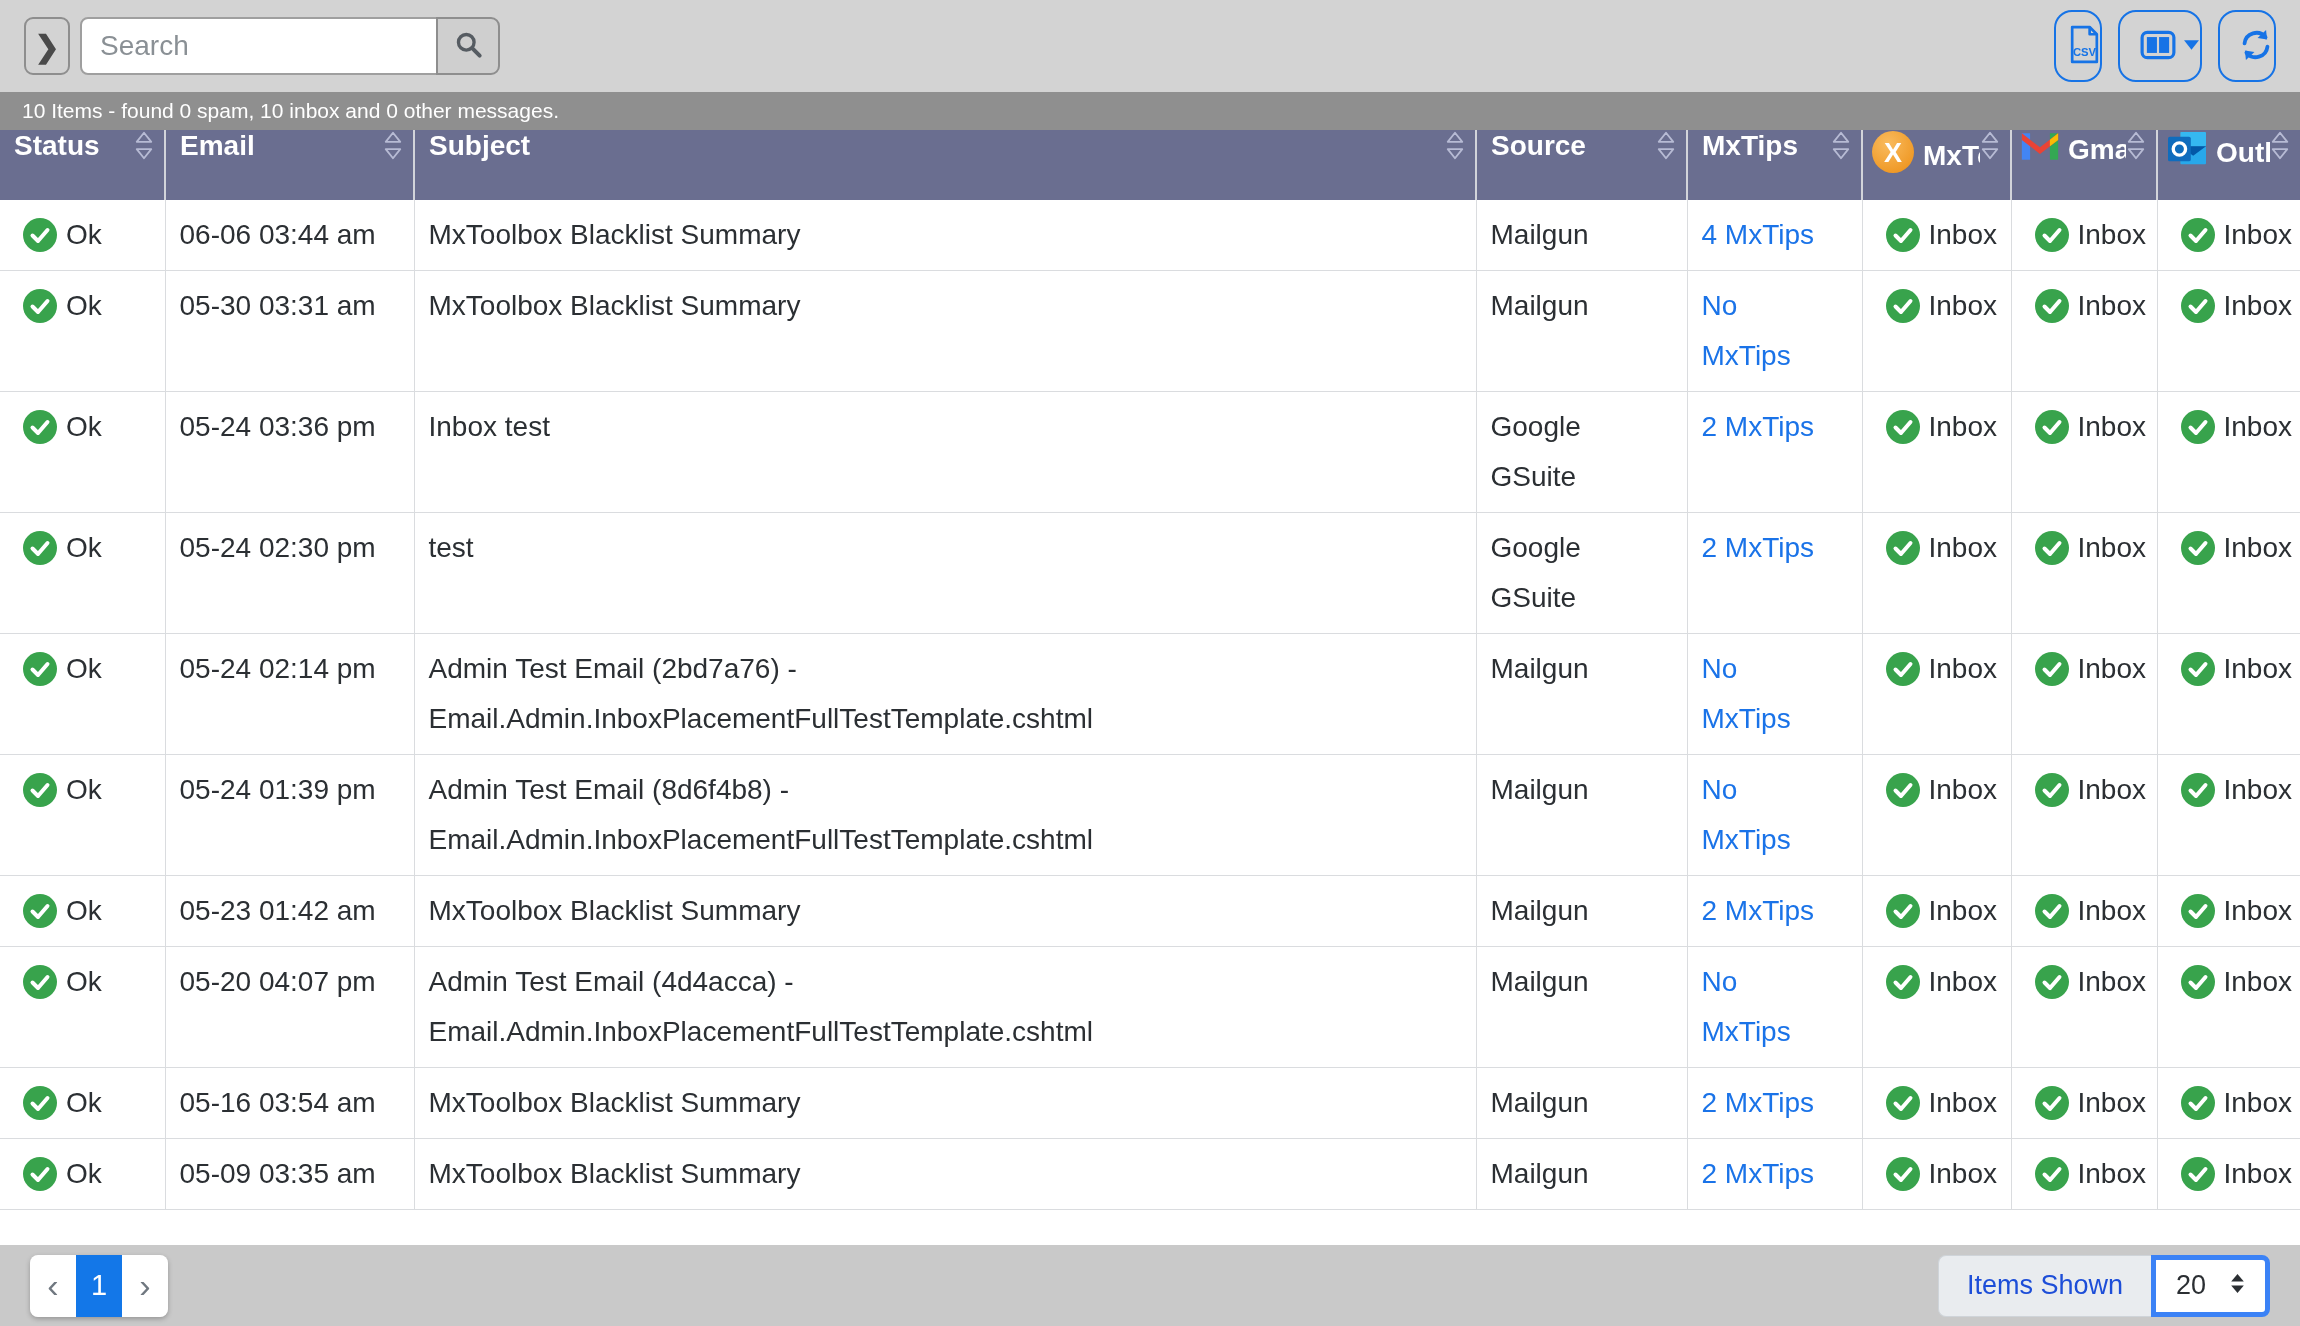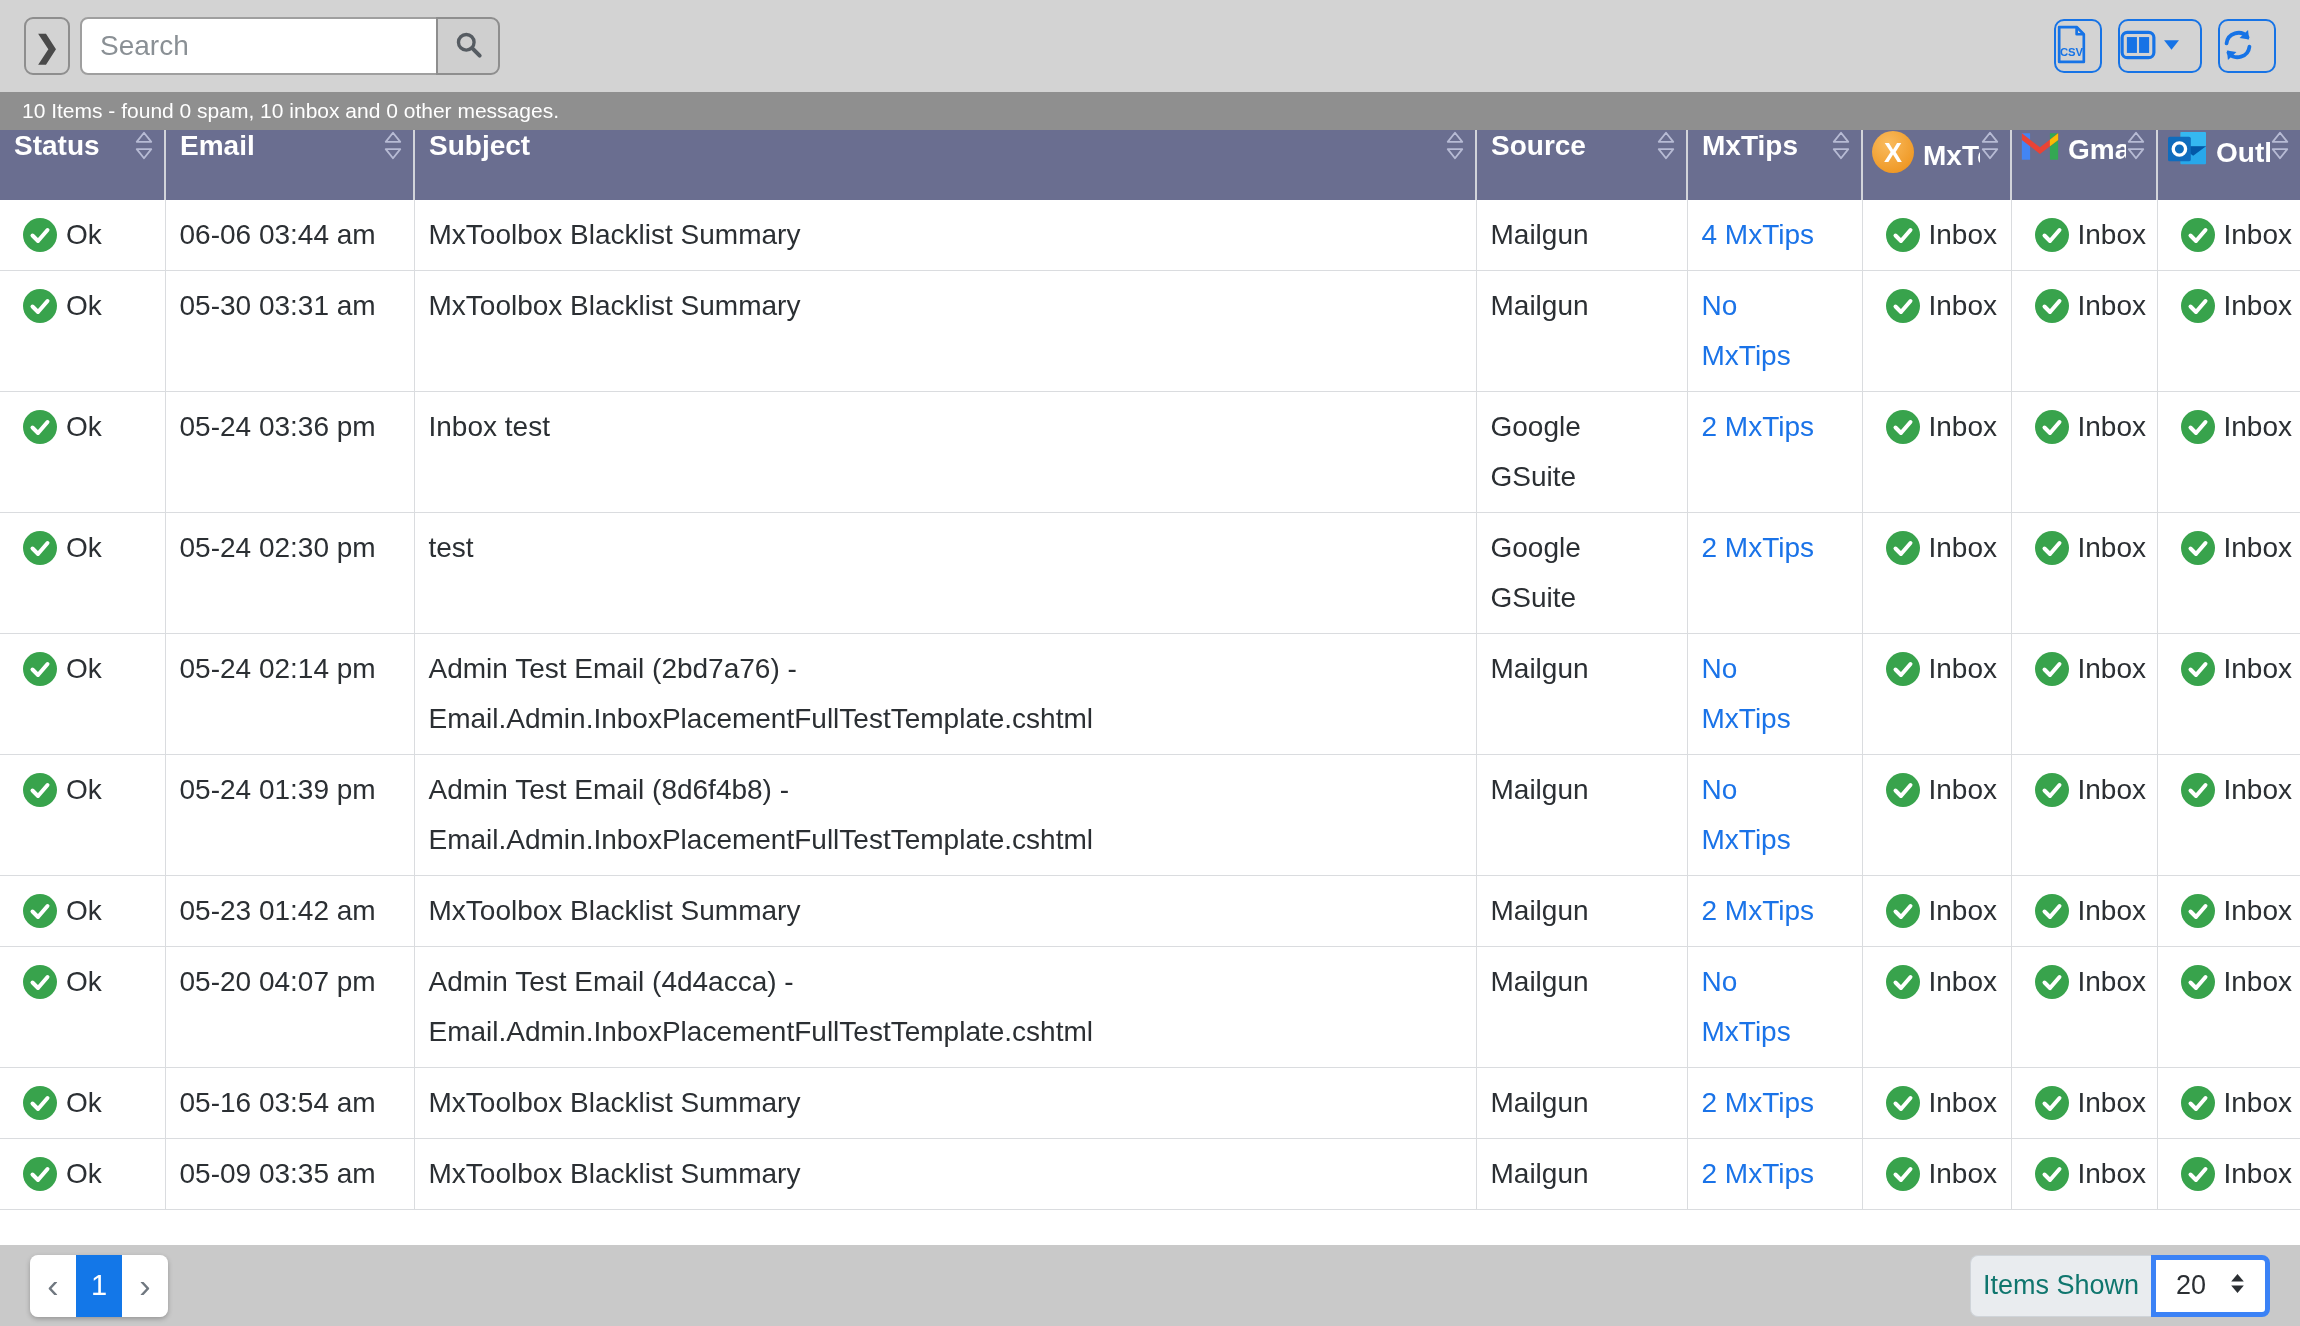--- a/index.html
+++ b/index.html
@@ -10,22 +10,22 @@
   
   .toolbar { height:92px; flex:0 0 92px; display:flex; align-items:center; padding:0 24px; background:#d3d3d3; }
   .expand-btn { width:46px; height:58px; border:2px solid #8e8e8e; border-radius:9px; background:transparent;
     display:flex; align-items:center; justify-content:center; font-size:30px; font-weight:bold; color:#4a4a4a; cursor:pointer; margin-right:10px; }
   .search-input { width:358px; height:58px; border:2px solid #9f9f9f; border-radius:8px 0 0 8px; padding:0 18px;
     font-size:28px; font-family:"Liberation Sans", sans-serif; color:#4c1d95; background:#fff; outline:none; }
   .search-input::placeholder { color:#8a9095; }
   .search-btn { width:64px; height:58px; border:2px solid #8e8e8e; border-radius:0 9px 9px 0; background:#cfcfcf;
     margin-left:-2px; display:flex; align-items:center; justify-content:center; cursor:pointer; }
   .toolbar-spacer { flex:1; }
-  .tb-blue-btn { height:54px; border:2.5px solid #1673e6; border-radius:10px; background:transparent; margin-left:16px;
-    display:flex; align-items:center; justify-content:flex-start; cursor:pointer; gap:7px; }
+  .tb-blue-btn { height:72px; border:2.5px solid #1673e6; border-radius:18px; background:transparent; margin-left:16px;
+    display:flex; align-items:center; justify-content:flex-end; cursor:pointer; gap:7px; }
   .csv-btn { width:48px; } .cols-btn { width:84px; } .refresh-btn { width:58px; }
 
   
   .statusbar { height:38px; flex:0 0 38px; background:#8f8f8f; color:#fff; font-size:21px;
     display:flex; align-items:center; padding-left:22px; }
 
   
   .table-wrap { flex:1; background:#fff; overflow:hidden; }
   table { width:2300px; table-layout:fixed; border-collapse:collapse; }
   thead th { background:#6a6e90; height:70px; color:#fff; font-size:28px; font-weight:bold; text-align:left; cursor:pointer; }
@@ -45,21 +45,21 @@
 
   
   .bottombar { height:81px; flex:0 0 81px; background:#c9c9c9; display:flex; align-items:center;
     justify-content:space-between; padding:0 30px; }
   .pagination { display:flex; border-radius:8px; overflow:hidden; box-shadow:0 2px 5px rgba(0,0,0,0.25); }
   .page-btn { width:46px; height:62px; background:#fff; display:flex; align-items:center; justify-content:center;
     font-size:34px; color:#707880; cursor:pointer; }
   .page-btn.active { background:#1377e8; color:#fff; font-size:29px; font-weight:500; }
   .items-shown { display:flex; height:62px; }
   .is-label { background:#e9ecef; border:1px solid #cfd4d9; border-right:none; border-radius:8px 0 0 8px;
-    display:flex; align-items:center; padding:0 12px; font-size:27px; color:#0f766e; }
+    display:flex; align-items:center; padding:0 28px; font-size:27px; color:#1d4ed8; }
   .is-select { background:#fff; border:5px solid #3b82f6; border-radius:0 8px 8px 0; display:flex; align-items:center;
     gap:24px; padding:0 20px; font-size:27px; color:#2b2f33; cursor:pointer; }
 </style>
 </head>
 <body>
 
 <div class="app">
 
   <div class="toolbar">
     <button class="expand-btn">❯</button>

